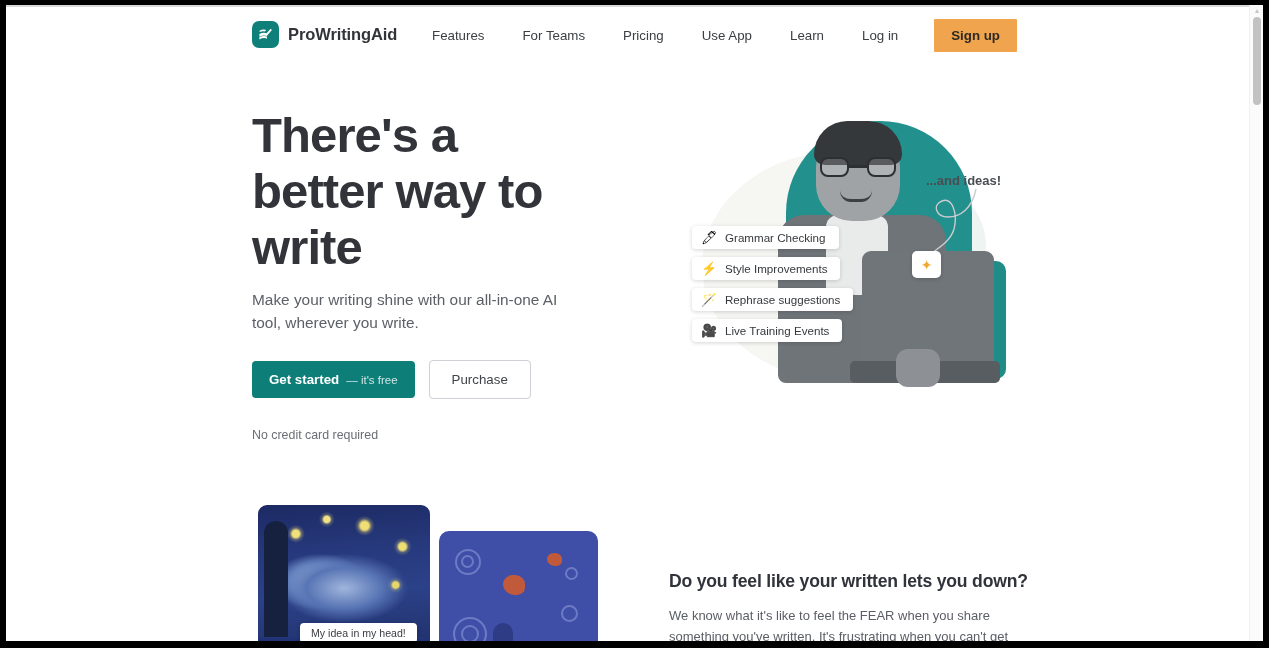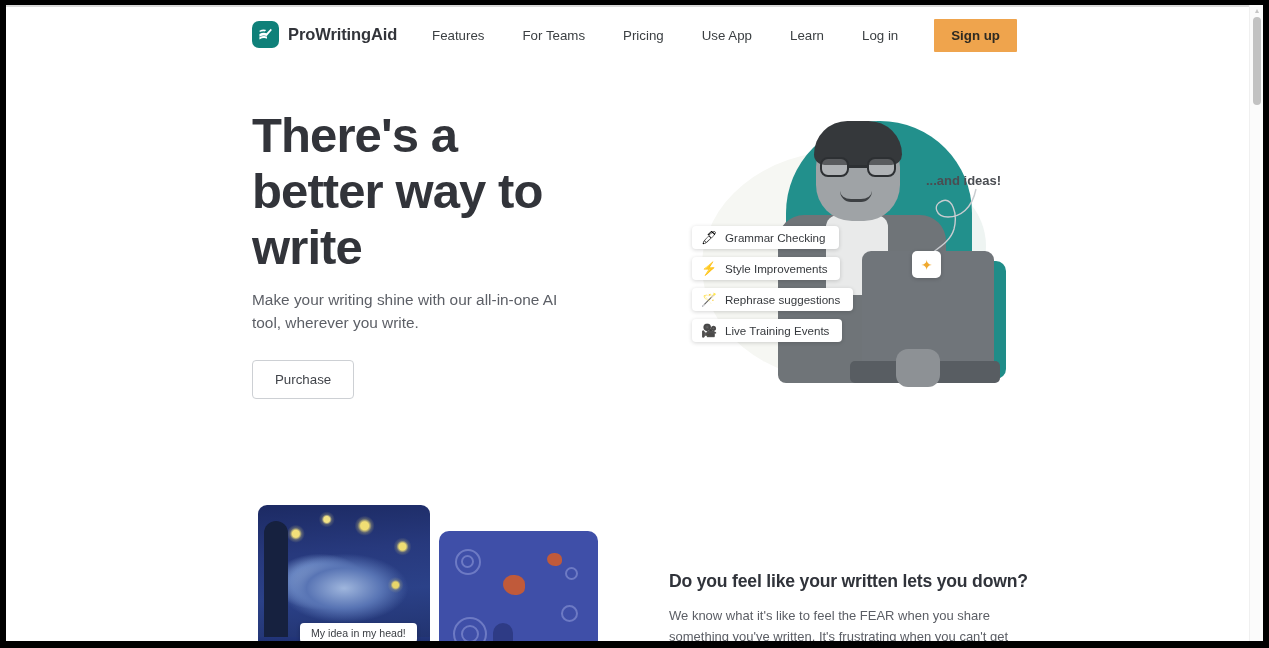--- a/index.html
+++ b/index.html
@@ -464,23 +464,28 @@
 
       </header>
 
       <section id="hero">
 
         <div id="hero-copy">
           <h1 id="hero-title">There's a better way to write</h1>
           <p id="hero-subtitle">Make your writing shine with our all-in-one AI tool, wherever you write.</p>
 
           <div id="hero-actions">
+            <div id="get-started-button">
+              <span id="get-started-label">Get started</span>
+              <span id="get-started-note">— it's free</span>
+            </div>
             <div id="purchase-button">Purchase</div>
           </div>
 
+          <div id="no-credit-note">No credit card required</div>
         </div>
 
         <div id="hero-art">
           <div id="art-blob"></div>
           <div id="art-blob2"></div>
           <div id="art-teal"></div>
 
           <div id="person-body"></div>
           <div id="person-shirt"></div>
           <div id="person-head"></div>

